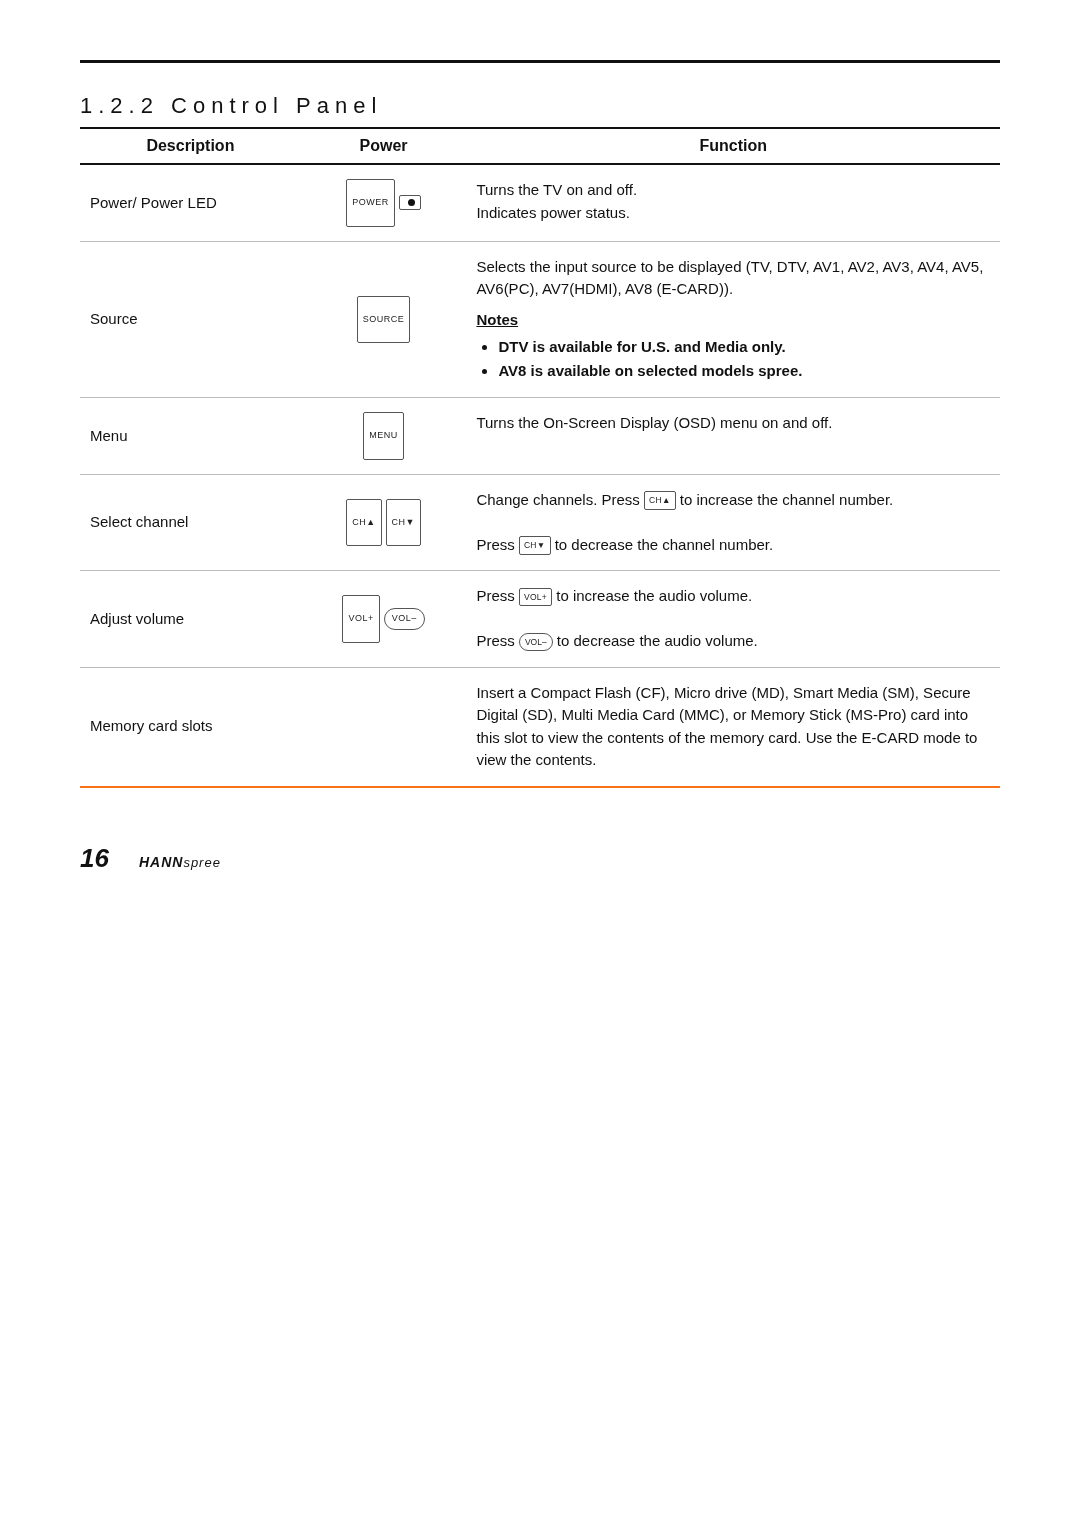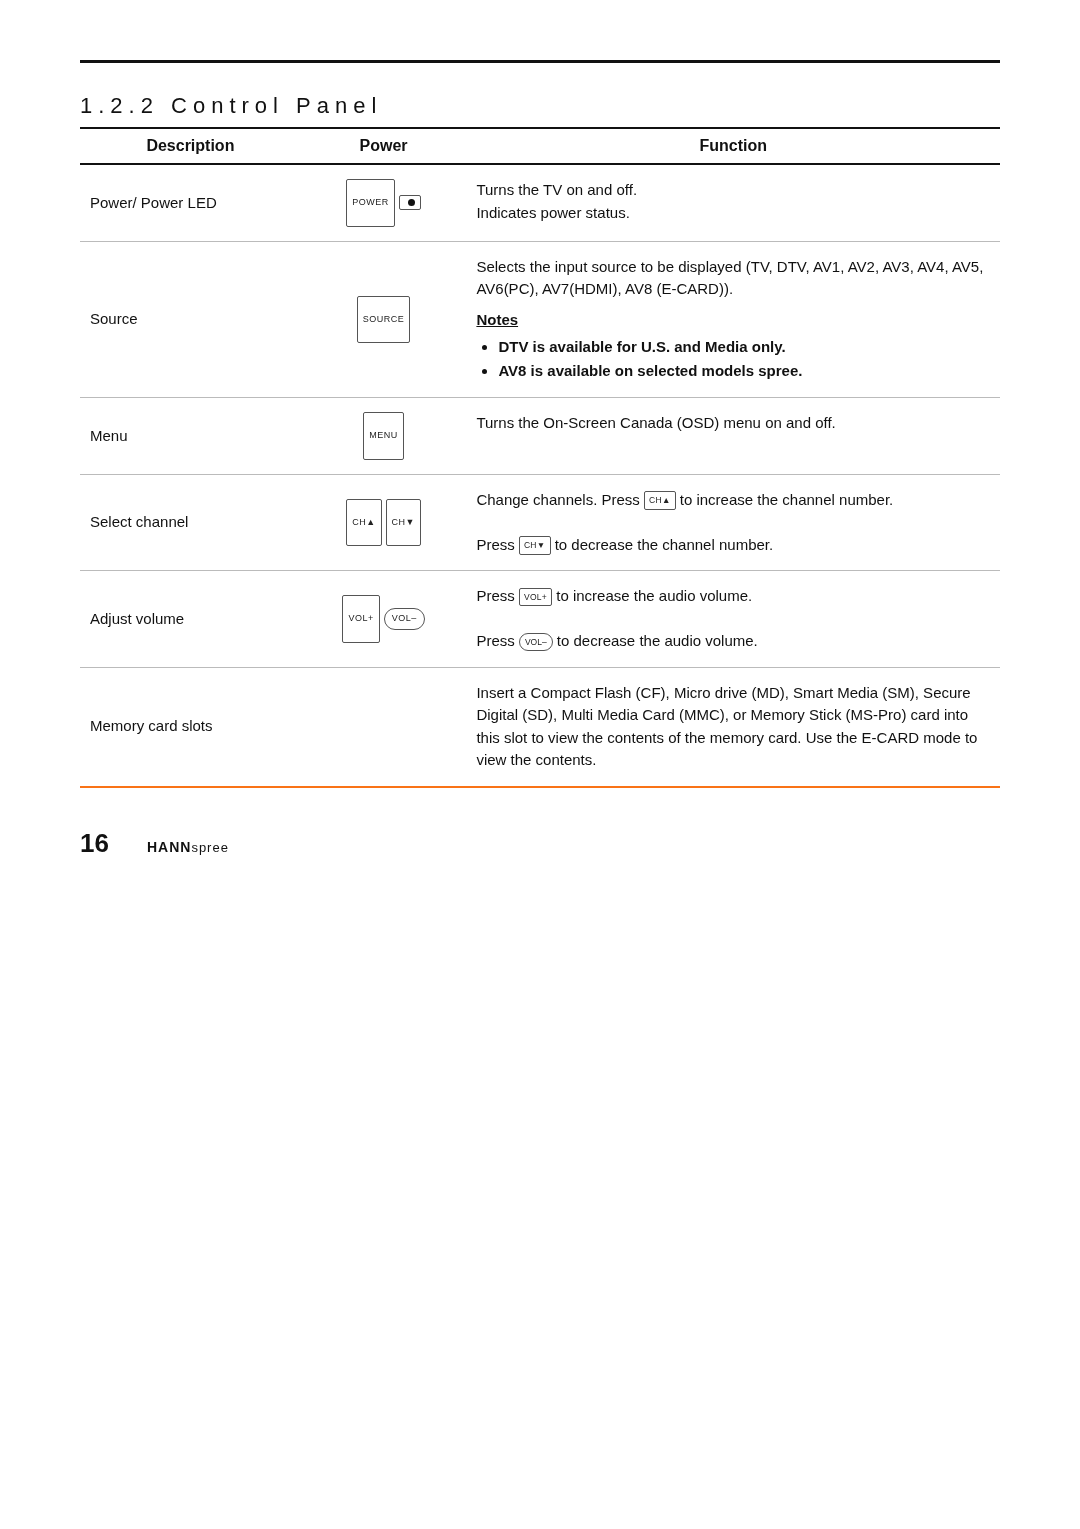--- a/index.html
+++ b/index.html
@@ -113,24 +113,25 @@
       padding-left: 22px;
       margin-top: 4px;
     }
     .notes-section ul li {
       font-weight: bold;
       font-size: 15px;
       line-height: 1.6;
     }
 
     .footer {
-      margin-top: 40px;
+      margin-top: 55px;
       display: flex;
       align-items: baseline;
-      gap: 14px;
+      gap: 6px;
+      font-style: italic;
     }
 
     .footer-num {
       font-size: 26px;
       font-weight: bold;
     }
 
     .footer-brand {
       font-size: 14px;
       font-weight: normal;
@@ -232,21 +233,21 @@
         </div>
       </td>
     </tr>
 
     <tr>
       <td class="desc-cell">Menu</td>
       <td>
         <span class="btn-icon">MENU</span>
       </td>
       <td class="func-cell">
-        Turns the On-Screen Canada (OSD) menu on and off.
+        Turns the On-Screen Display (OSD) menu on and off.
       </td>
     </tr>
 
     <tr>
       <td class="desc-cell">Select channel</td>
       <td>
         <div class="icon-group">
           <span class="btn-icon">CH▲</span>
           <span class="btn-icon">CH▼</span>
         </div>

